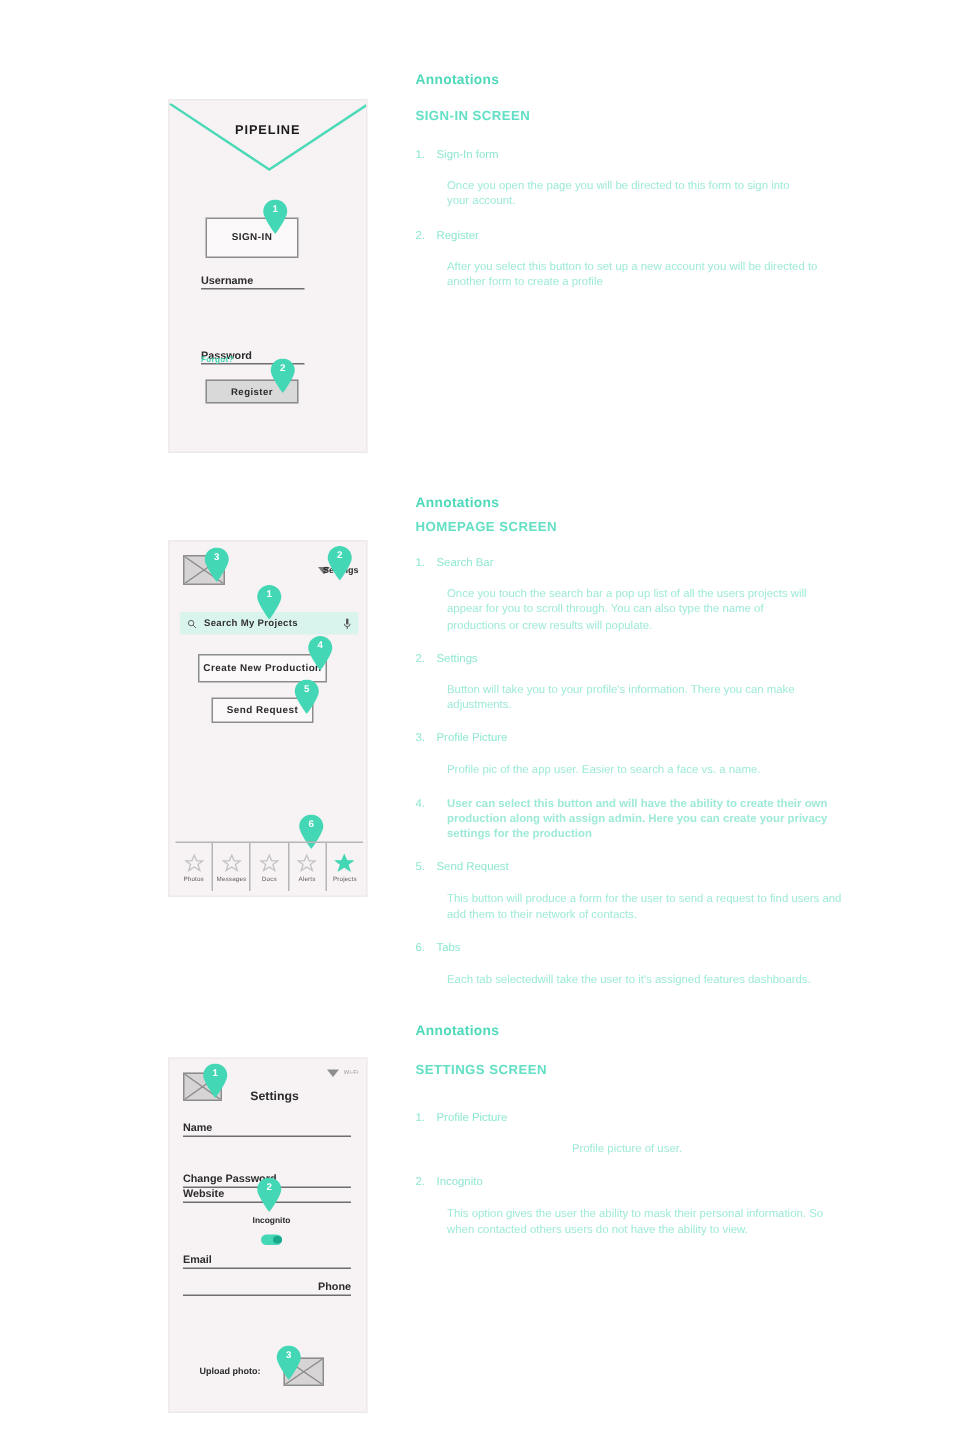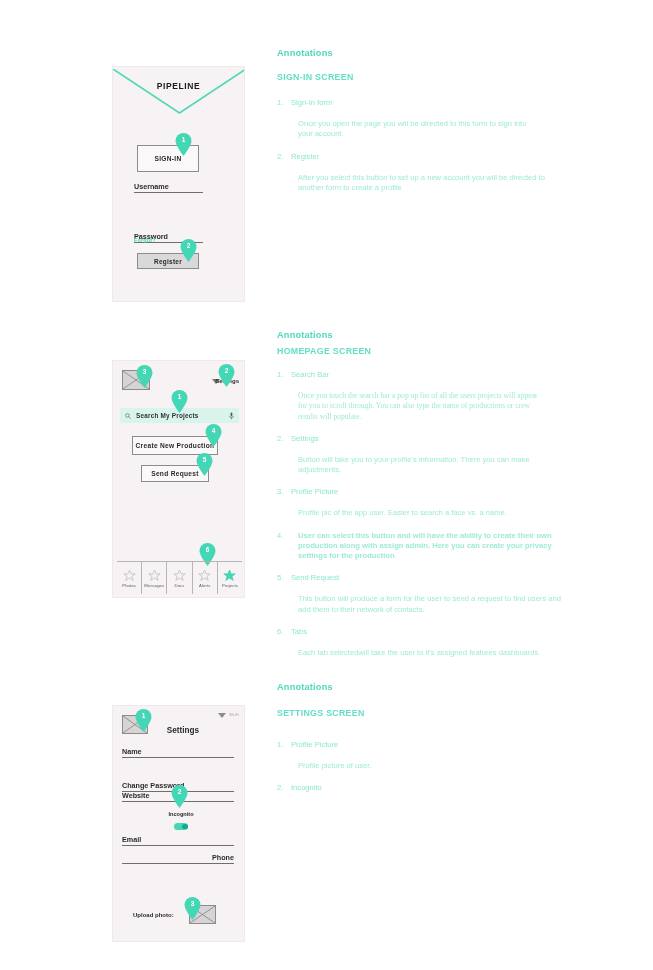--- a/index.html
+++ b/index.html
@@ -291,21 +291,21 @@
   </div>
 </div>
 
 <div class="anno" style="top:330px;">
   <h3>Annotations</h3>
   <h4 style="margin-top:6px;">HOMEPAGE SCREEN</h4>
 
   <div class="anno-item" style="margin-top:14px;">
     <span class="idx">1.</span>
     <p class="ttl">Search Bar</p>
-    <p class="bdy" style="margin-left:7px;width:246px;font-family:Liberation Serif, serif;">Once you touch the search bar  a pop up list of all the users projects will appear for you to scroll through. You can also type the name of productions or crew results will populate.</p>
+    <p class="bdy" style="margin-left:7px;width:246px;">Once you touch the search bar  a pop up list of all the users projects will appear for you to scroll through. You can also type the name of productions or crew results will populate.</p>
   </div>
 
   <div class="anno-item" style="margin-top:11px;">
     <span class="idx">2.</span>
     <p class="ttl">Settings</p>
     <p class="bdy" style="margin-left:7px;width:240px;">Button will take you to your profile's information. There you can make adjustments.</p>
   </div>
 
   <div class="anno-item" style="margin-top:11px;">
     <span class="idx">3.</span>
@@ -409,20 +409,21 @@
   </div>
 </div>
 
 <div class="anno" style="top:682px;">
   <h3>Annotations</h3>
   <h4 style="margin-top:16px;">SETTINGS SCREEN</h4>
 
   <div class="anno-item" style="margin-top:22px;">
     <span class="idx">1.</span>
     <p class="ttl">Profile Picture</p>
-    <p class="bdy" style="margin-left:7px;width:240px;">Profile picture of user.</p>
+    <p class="bdy" style="margin-left:7px;width:240px;text-align:center;">Profile picture of user.</p>
   </div>
 
   <div class="anno-item" style="margin-top:11px;">
     <span class="idx">2.</span>
     <p class="ttl">Incognito</p>
+    <p class="bdy" style="margin-left:7px;width:262px;">This option gives the user the ability to mask their personal information. So when contacted others users do not have the ability to view.</p>
   </div>
 </div>
 
 </body></html>

